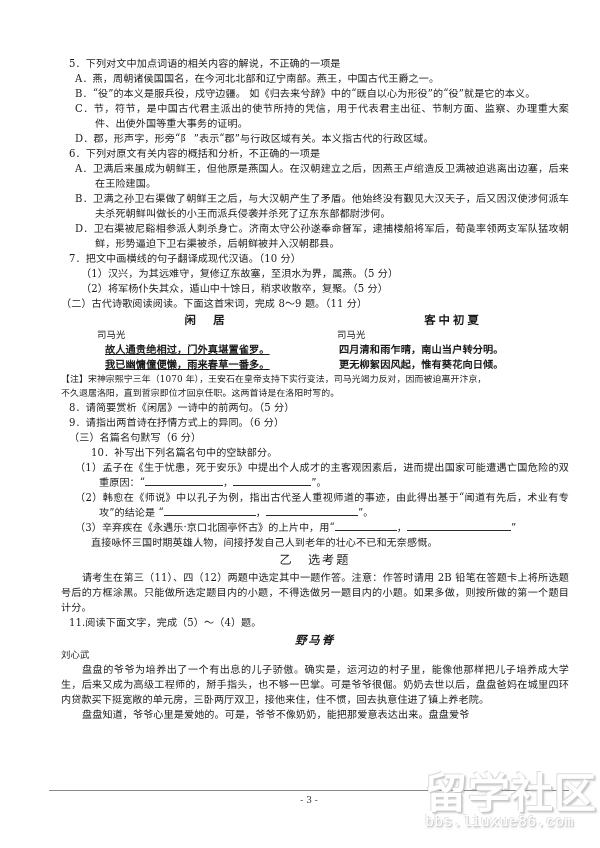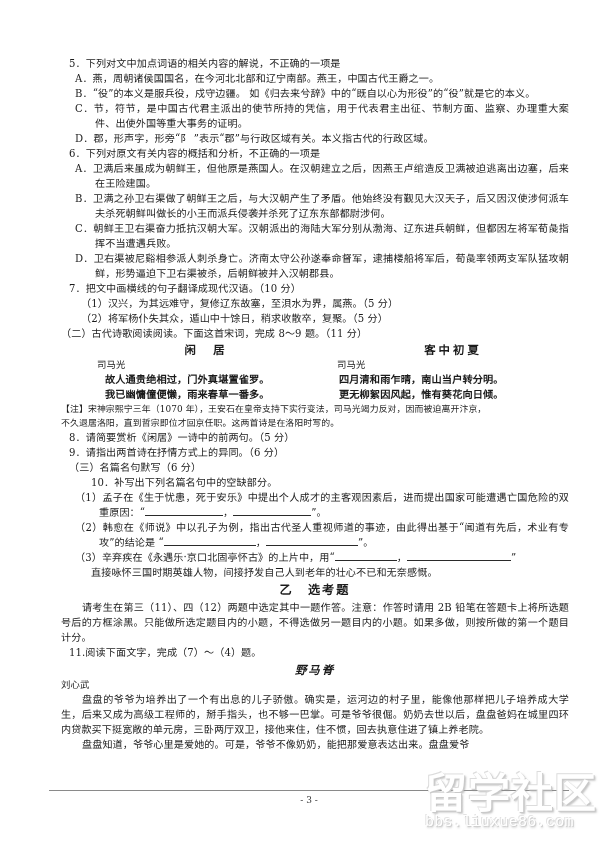--- a/index.html
+++ b/index.html
@@ -74,32 +74,32 @@
     font-size: 9.4px;
     line-height: 14px;
     font-weight: normal;
   }
   .poem-line {
     font-weight: bold;
     font-size: 10.2px;
     line-height: 15.2px;
     white-space: nowrap;
   }
-  .poem-col.left .poem-line { padding-left: 8px; }
+  .poem-col.left .poem-line { padding-left: 8px; text-decoration: underline; }
   .poem-col.right .poem-line { padding-left: 2px; }
 
   .note {
     font-size: 8.9px;
     line-height: 13.4px;
     margin-top: 1px;
   }
 
   .section-head {
     text-align: center;
-    font-weight: bold;
+    font-weight: normal;
     font-size: 12.2px;
     line-height: 20px;
     letter-spacing: 2px;
   }
 
   .blank { display: inline-block; border-bottom: 1px solid #2a2a2a; vertical-align: baseline; height: 10px; }
   .b-short { width: 62px; }
   .b-mid   { width: 78px; }
   .b-long  { width: 92px; }
   .b-xlong { width: 104px; }
@@ -166,21 +166,20 @@
 
     <div class="q-line lvl1 hang-n">5．下列对文中加点词语的相关内容的解说，不正确的一项是</div>
     <div class="q-line lvl2 hang-a">A．燕，周朝诸侯国国名，在今河北北部和辽宁南部。燕王，中国古代王爵之一。</div>
     <div class="q-line lvl2 hang-a">B．“役”的本义是服兵役，戍守边疆。 如《归去来兮辞》中的“既自以心为形役”的“役”就是它的本义。</div>
     <div class="q-line lvl2 hang-a">C．节，符节，是中国古代君主派出的使节所持的凭信，用于代表君主出征、节制方面、监察、办理重大案件、出使外国等重大事务的证明。</div>
     <div class="q-line lvl2 hang-a">D．郡，形声字，形旁“阝 ”表示“郡”与行政区域有关。本义指古代的行政区域。</div>
 
     <div class="q-line lvl1 hang-n">6．下列对原文有关内容的概括和分析，不正确的一项是</div>
     <div class="q-line lvl2 hang-a">A．卫满后来虽成为朝鲜王，但他原是燕国人。在汉朝建立之后，因燕王卢绾造反卫满被迫逃离出边塞，后来在王险建国。</div>
     <div class="q-line lvl2 hang-a">B．卫满之孙卫右渠做了朝鲜王之后，与大汉朝产生了矛盾。他始终没有觐见大汉天子，后又因汉使涉何派车夫杀死朝鲜叫做长的小王而派兵侵袭并杀死了辽东东部都尉涉何。</div>
-    <div class="q-line lvl2 hang-a">C．朝鲜王卫右渠奋力抵抗汉朝大军。汉朝派出的海陆大军分别从渤海、辽东进兵朝鲜，但都因左将军荀彘指挥不当遭遇兵败。</div>
     <div class="q-line lvl2 hang-a">D．卫右渠被尼谿相参派人刺杀身亡。济南太守公孙遂奉命督军，逮捕楼船将军后，荀彘率领两支军队猛攻朝鲜，形势逼迫下卫右渠被杀，后朝鲜被并入汉朝郡县。</div>
 
     <div class="q-line lvl1 hang-n">7．把文中画横线的句子翻译成现代汉语。（10 分）</div>
     <div class="q-line lvl2">（1）汉兴，为其远难守，复修辽东故塞，至浿水为界，属燕。（5 分）</div>
     <div class="q-line lvl2">（2）将军杨仆失其众，遁山中十馀日，稍求收散卒，复聚。（5 分）</div>
 
     <div class="q-line lvl0">（二）古代诗歌阅读阅读。下面这首宋词，完成 8～9 题。（11 分）</div>
 
     <div class="poem-wrap">
       <div class="poem-col left">
@@ -217,21 +216,21 @@
     </div>
 
     <div class="q-line lvl2 hang-p">
       <span>（3）辛弃疾在《永遇乐·京口北固亭怀古》的上片中，用“</span><span class="blank b-short"></span><span>，</span><span class="blank b-xlong"></span><span>”</span>
     </div>
     <div class="q-line lvl3">直接咏怀三国时期英雄人物，间接抒发自己人到老年的壮心不已和无奈感慨。</div>
 
     <div class="section-head">乙　选考题</div>
     <div class="q-line lvl0 indent2">请考生在第三（11）、四（12）两题中选定其中一题作答。注意：作答时请用 2B 铅笔在答题卡上将所选题号后的方框涂黑。只能做所选定题目内的小题，不得选做另一题目内的小题。如果多做，则按所做的第一个题目计分。</div>
 
-    <div class="q-line lvl1">11.阅读下面文字，完成（7）～（4）题。</div>
+    <div class="q-line lvl1">11.阅读下面文字，完成（5）～（4）题。</div>
 
     <div class="poem-title" style="letter-spacing:2px;margin-top:2px;font-style:italic;">野马脊</div>
     <div class="poem-author">刘心武</div>
 
     <div class="q-line lvl0 indent2">盘盘的爷爷为培养出了一个有出息的儿子骄傲。确实是，运河边的村子里，能像他那样把儿子培养成大学生，后来又成为高级工程师的，掰手指头，也不够一巴掌。可是爷爷很倔。奶奶去世以后，盘盘爸妈在城里四环内贷款买下挺宽敞的单元房，三卧两厅双卫，接他来住，住不惯，回去执意住进了镇上养老院。</div>
     <div class="q-line lvl0 indent2">盘盘知道，爷爷心里是爱她的。可是，爷爷不像奶奶，能把那爱意表达出来。盘盘爱爷</div>
 
   </div>
 
   <div class="footer-rule"></div>

